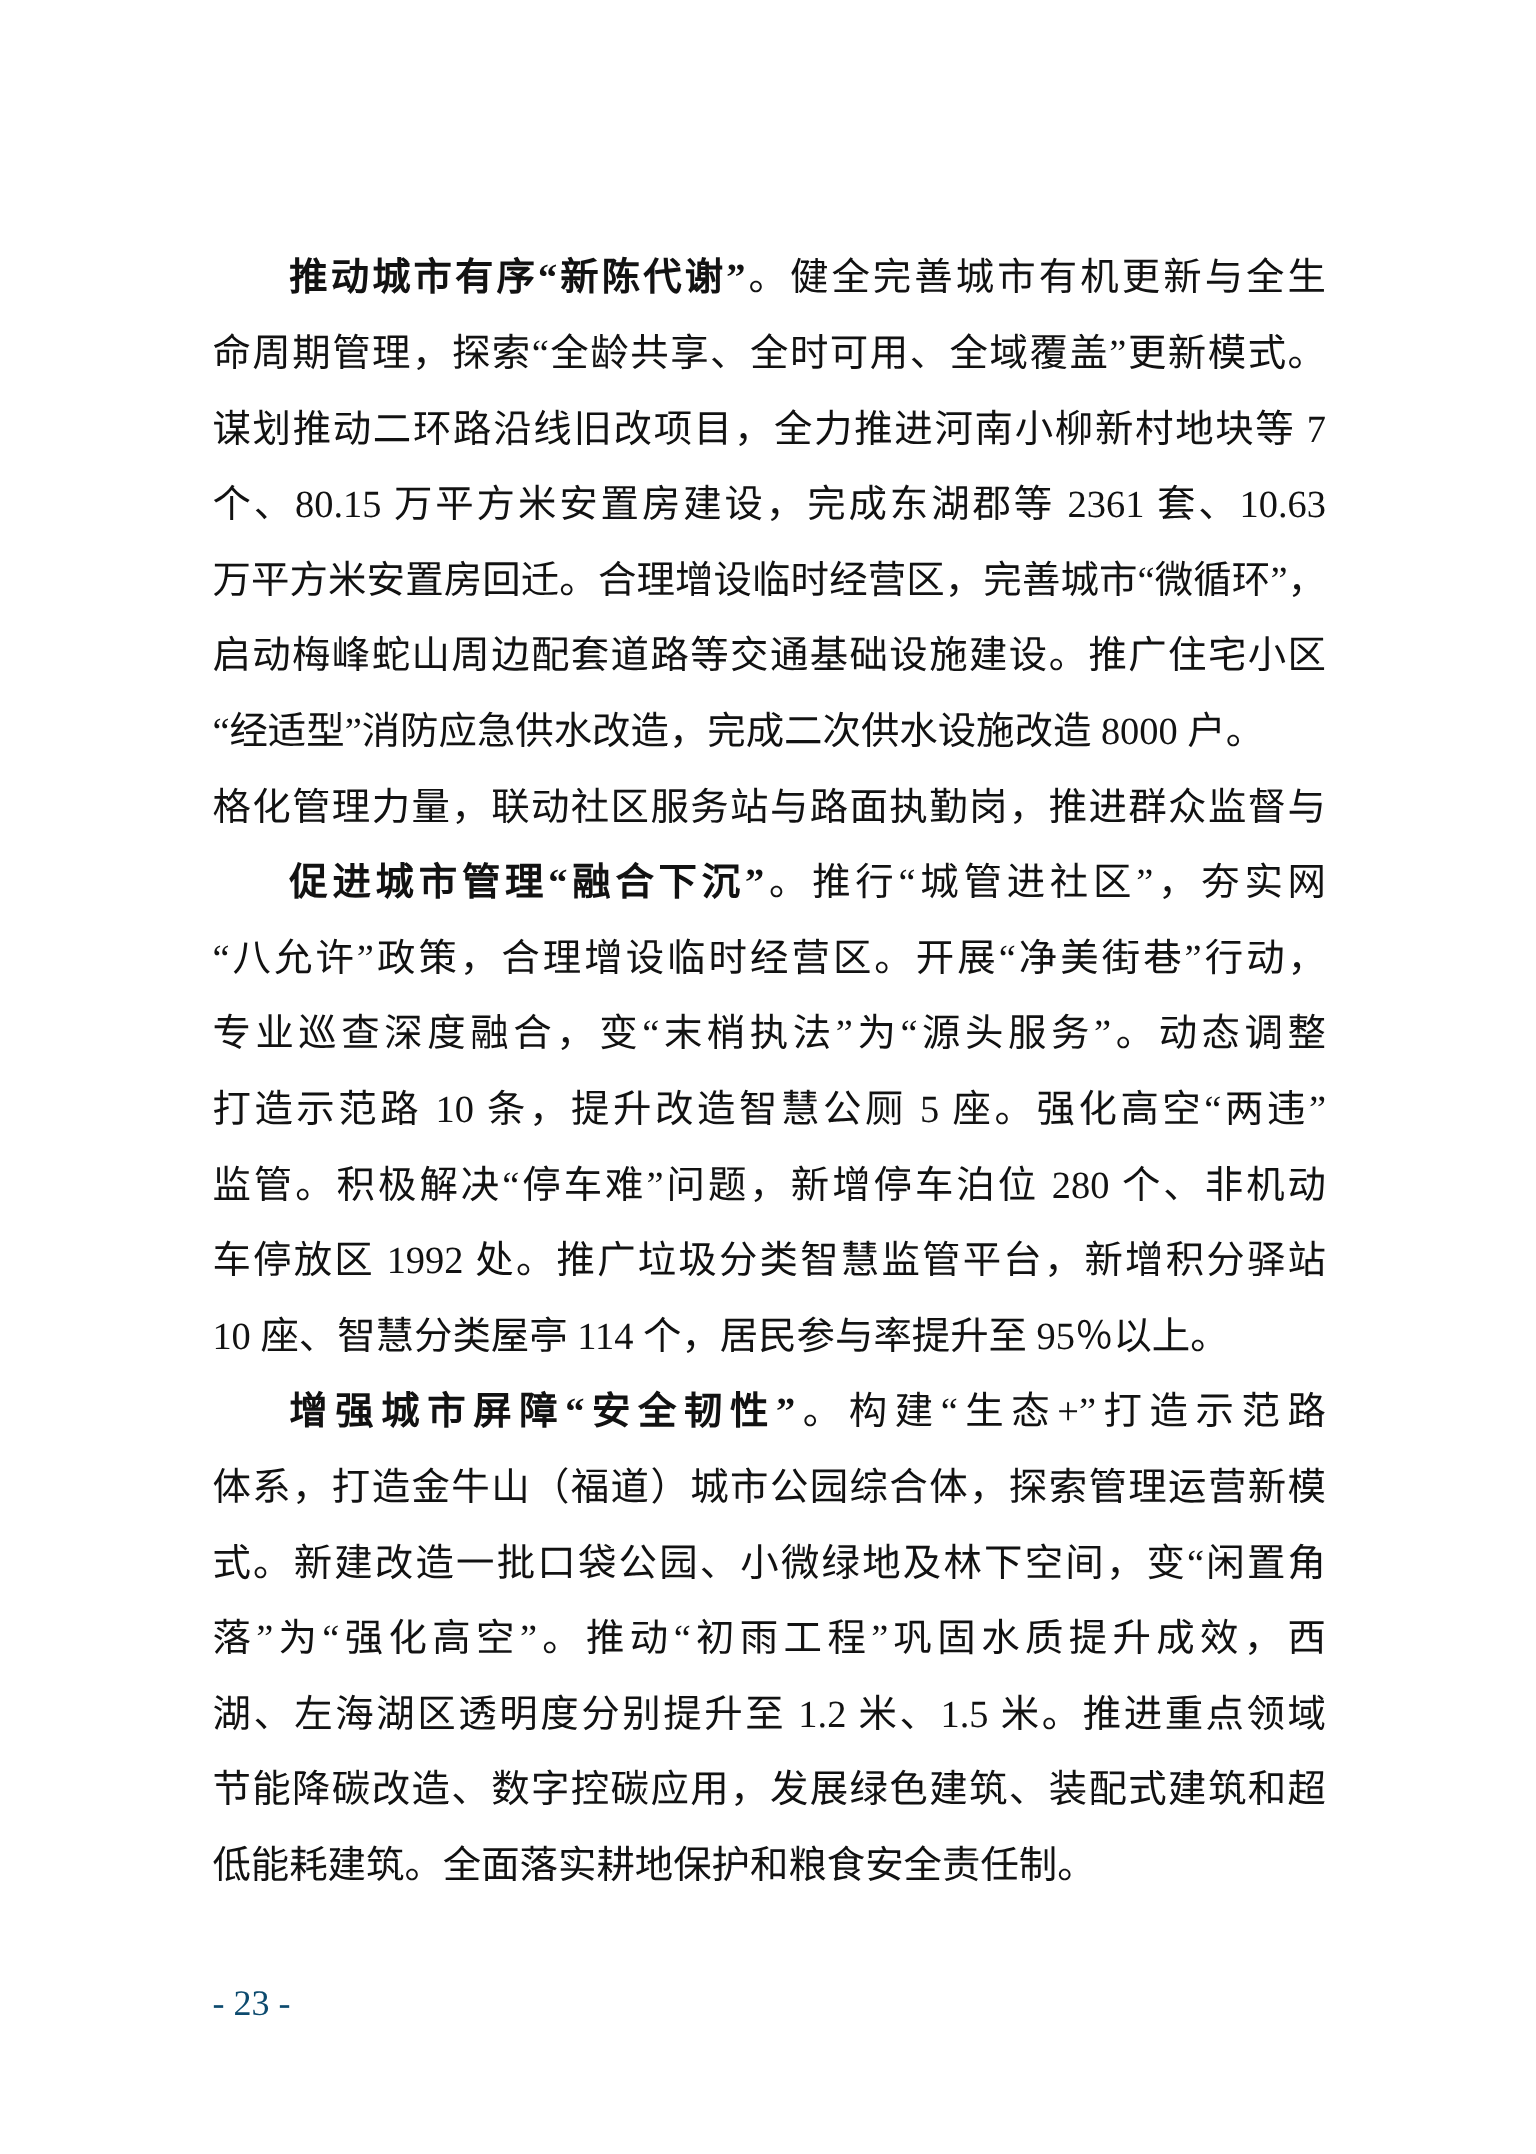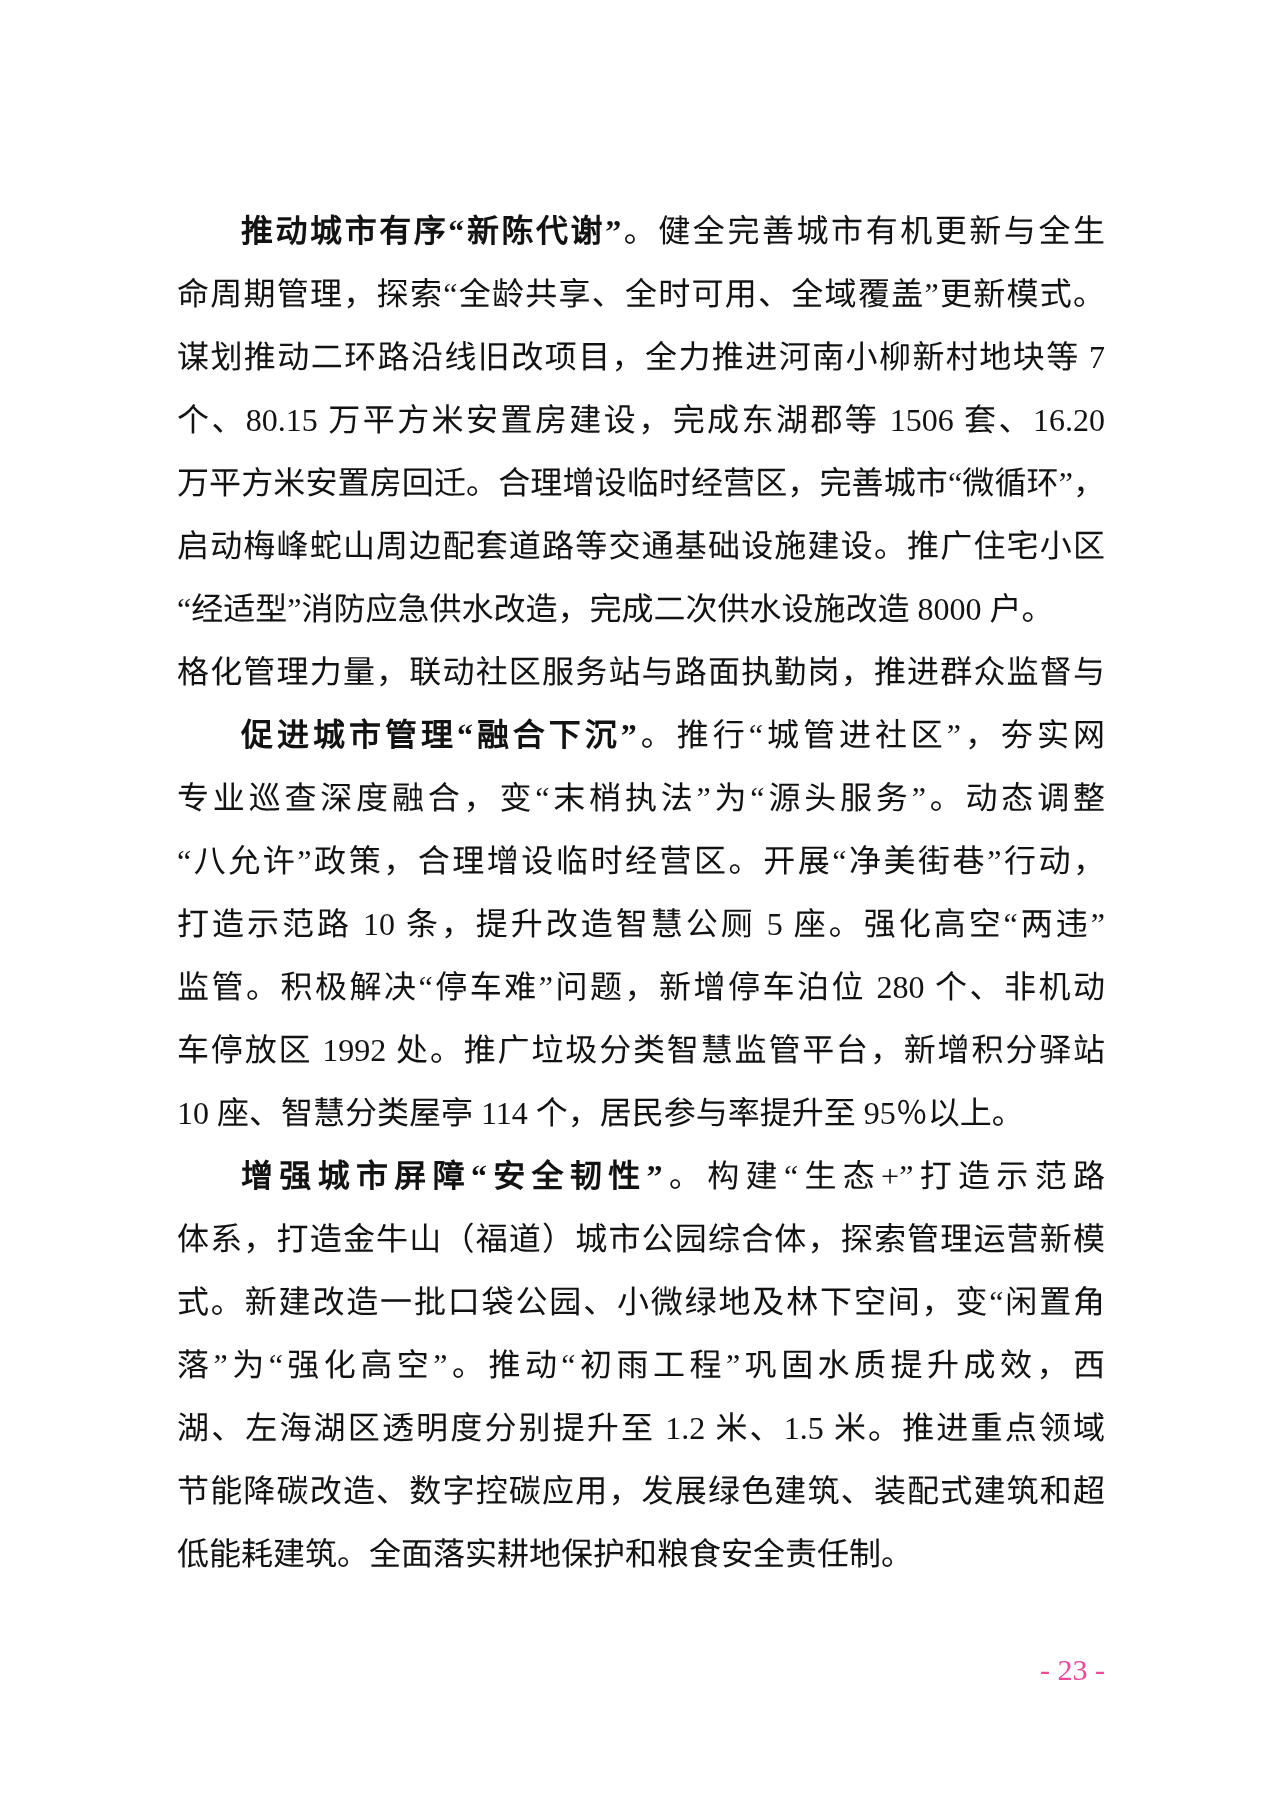--- a/index.html
+++ b/index.html
@@ -42,40 +42,39 @@
     font-weight: bold;
   }
   .page-number {
     position: absolute;
     left: 177px;
     top: 1638px;
     width: 928px;
     height: 63px;
     line-height: 63px;
     font-size: 30px;
-    text-align: right;
-    color: #ec4899;
+    color: #0c4a6e;
   }
 </style>
 </head>
 <body>
 
 <div class="page">
   <div class="text-block" id="text-block">
       <div class="line indent"><span class="lead-bold">推动城市有序“新陈代谢”</span><span>。健全完善城市有机更新与全生</span></div>
       <div class="line"><span>命周期管理，探索“全龄共享、全时可用、全域覆盖”更新模式。</span></div>
       <div class="line"><span>谋划推动二环路沿线旧改项目，全力推进河南小柳新村地块等 7</span></div>
-      <div class="line"><span>个、80.15 万平方米安置房建设，完成东湖郡等 1506 套、16.20</span></div>
+      <div class="line"><span>个、80.15 万平方米安置房建设，完成东湖郡等 2361 套、10.63</span></div>
       <div class="line"><span>万平方米安置房回迁。合理增设临时经营区，完善城市“微循环”，</span></div>
       <div class="line"><span>启动梅峰蛇山周边配套道路等交通基础设施建设。推广住宅小区</span></div>
       <div class="line para-end"><span>“经适型”消防应急供水改造，完成二次供水设施改造 8000 户。</span></div>
       <div class="line"><span>格化管理力量，联动社区服务站与路面执勤岗，推进群众监督与</span></div>
       <div class="line indent"><span class="lead-bold">促进城市管理“融合下沉”</span><span>。推行“城管进社区”，夯实网</span></div>
+      <div class="line"><span>“八允许”政策，合理增设临时经营区。开展“净美街巷”行动，</span></div>
       <div class="line"><span>专业巡查深度融合，变“末梢执法”为“源头服务”。动态调整</span></div>
-      <div class="line"><span>“八允许”政策，合理增设临时经营区。开展“净美街巷”行动，</span></div>
       <div class="line"><span>打造示范路 10 条，提升改造智慧公厕 5 座。强化高空“两违”</span></div>
       <div class="line"><span>监管。积极解决“停车难”问题，新增停车泊位 280 个、非机动</span></div>
       <div class="line"><span>车停放区 1992 处。推广垃圾分类智慧监管平台，新增积分驿站</span></div>
       <div class="line para-end"><span>10 座、智慧分类屋亭 114 个，居民参与率提升至 95％以上。</span></div>
       <div class="line indent"><span class="lead-bold">增强城市屏障“安全韧性”</span><span>。构建“生态+”打造示范路</span></div>
       <div class="line"><span>体系，打造金牛山（福道）城市公园综合体，探索管理运营新模</span></div>
       <div class="line"><span>式。新建改造一批口袋公园、小微绿地及林下空间，变“闲置角</span></div>
       <div class="line"><span>落”为“强化高空”。推动“初雨工程”巩固水质提升成效，西</span></div>
       <div class="line"><span>湖、左海湖区透明度分别提升至 1.2 米、1.5 米。推进重点领域</span></div>
       <div class="line"><span>节能降碳改造、数字控碳应用，发展绿色建筑、装配式建筑和超</span></div>

